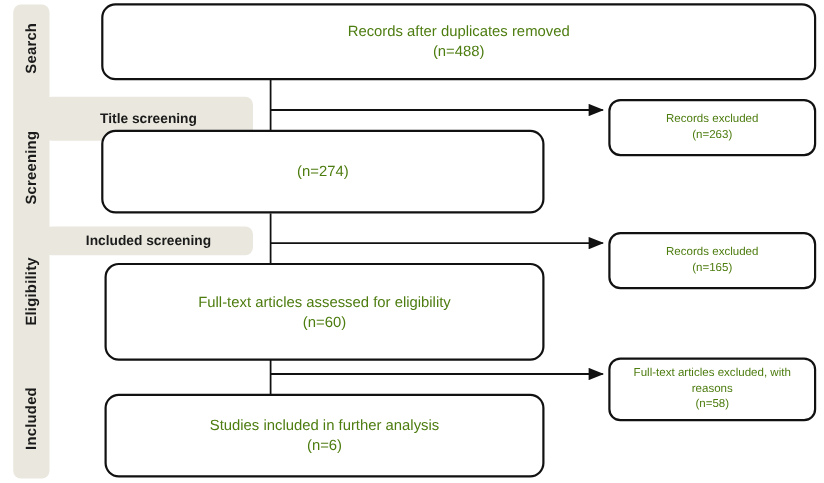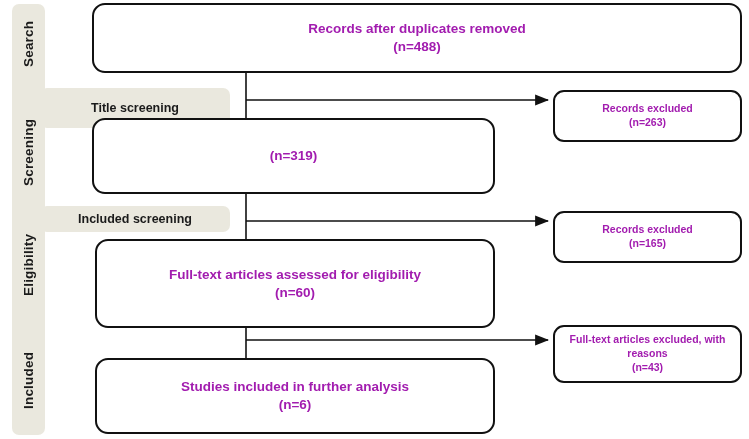--- a/index.html
+++ b/index.html
@@ -58,23 +58,22 @@
     position: absolute;
     box-sizing: border-box;
     border: 2.6px solid #111111;
     border-radius: 13px;
     background: #ffffff;
     display: flex;
     flex-direction: column;
     align-items: center;
     justify-content: center;
     text-align: center;
-    color: #a21caf;
+    color: #4d7c0f;
     line-height: 1.32;
-    font-weight: bold;
   }
   .box.main {
     font-size: 13.5px;
   }
   .box.side {
     font-size: 10.5px;
     border-width: 2.2px;
     border-radius: 11px;
   }
   .box .ln { display: block; }
@@ -124,21 +123,21 @@
     <line x1="246" y1="313" x2="246" y2="359" stroke="#111111" stroke-width="1.6"></line>
     <line x1="246" y1="340" x2="548" y2="340" stroke="#111111" stroke-width="1.6" marker-end="url(#arrow)"></line>
   </svg>
 
   <div class="box main" style="left:92px; top:3px; width:650px; height:70px;">
     <span class="ln">Records after duplicates removed</span>
     <span class="ln">(n=488)</span>
   </div>
 
   <div class="box main" style="left:92px; top:118px; width:403px; height:76px;">
-    <span class="ln">(n=319)</span>
+    <span class="ln">(n=274)</span>
   </div>
 
   <div class="box main" style="left:95px; top:239px; width:400px; height:89px;">
     <span class="ln">Full-text articles assessed for eligibility</span>
     <span class="ln">(n=60)</span>
   </div>
 
   <div class="box main" style="left:95px; top:358px; width:400px; height:76px;">
     <span class="ln">Studies included in further analysis</span>
     <span class="ln">(n=6)</span>
@@ -150,16 +149,16 @@
   </div>
 
   <div class="box side" style="left:553px; top:211px; width:189px; height:52px;">
     <span class="ln">Records excluded</span>
     <span class="ln">(n=165)</span>
   </div>
 
   <div class="box side" style="left:553px; top:325px; width:189px; height:58px;text-align:right;">
     <span class="ln">Full-text articles excluded, with</span>
     <span class="ln">reasons</span>
-    <span class="ln">(n=43)</span>
+    <span class="ln">(n=58)</span>
   </div>
 
 </div>
 
 </body></html>

